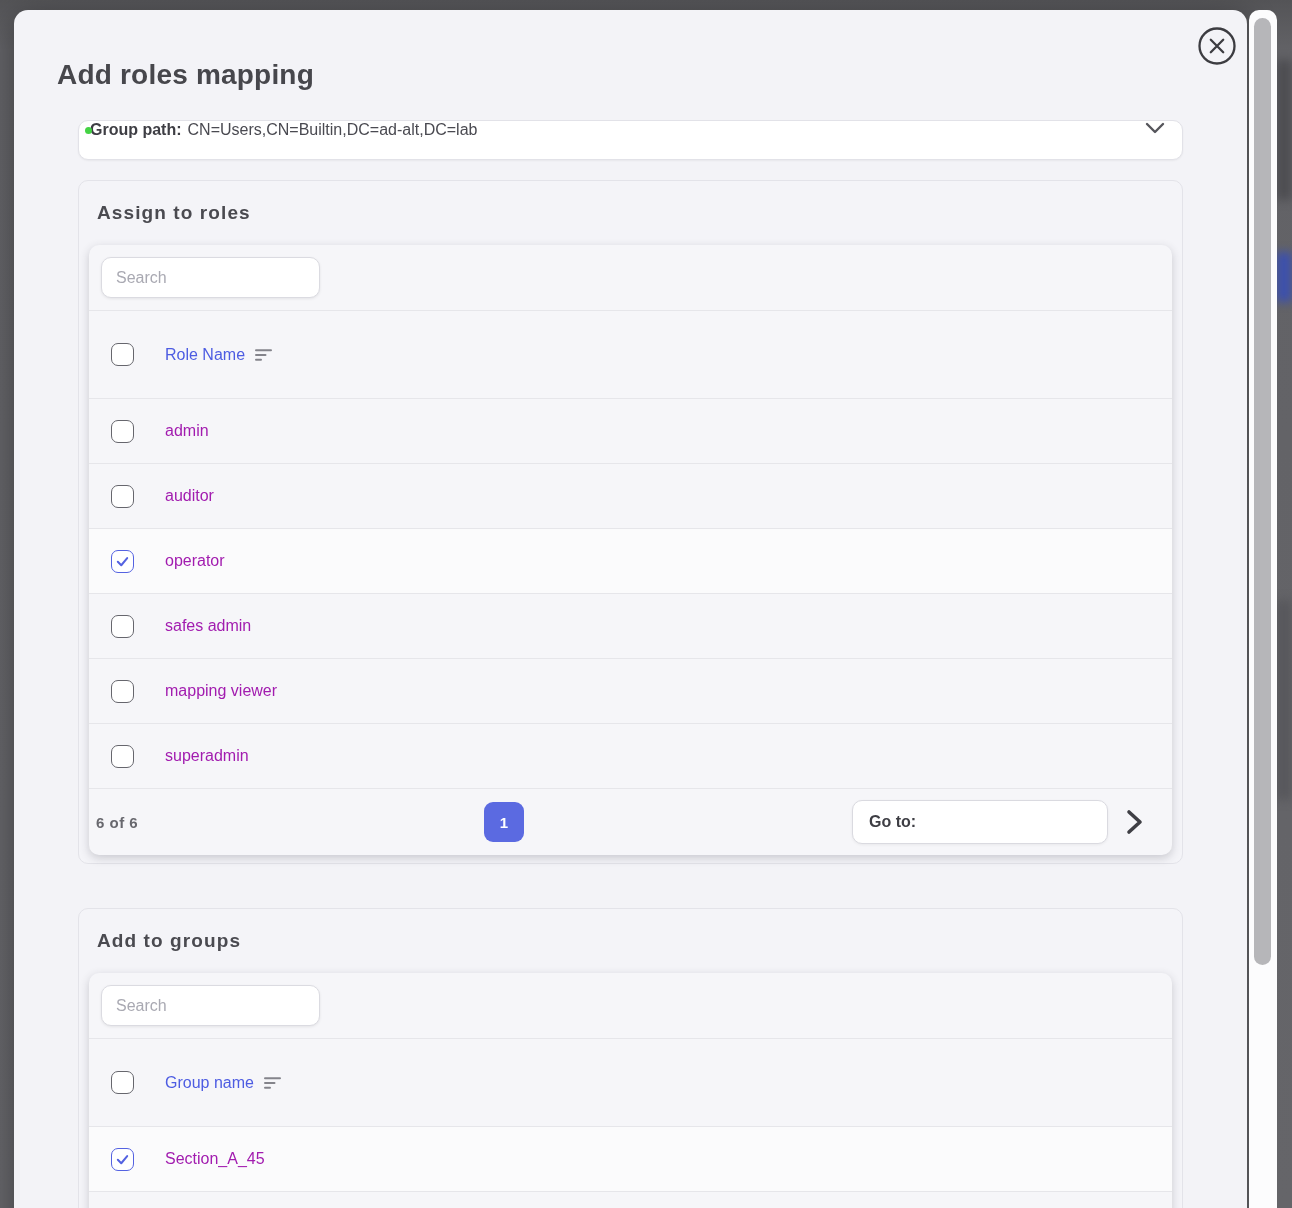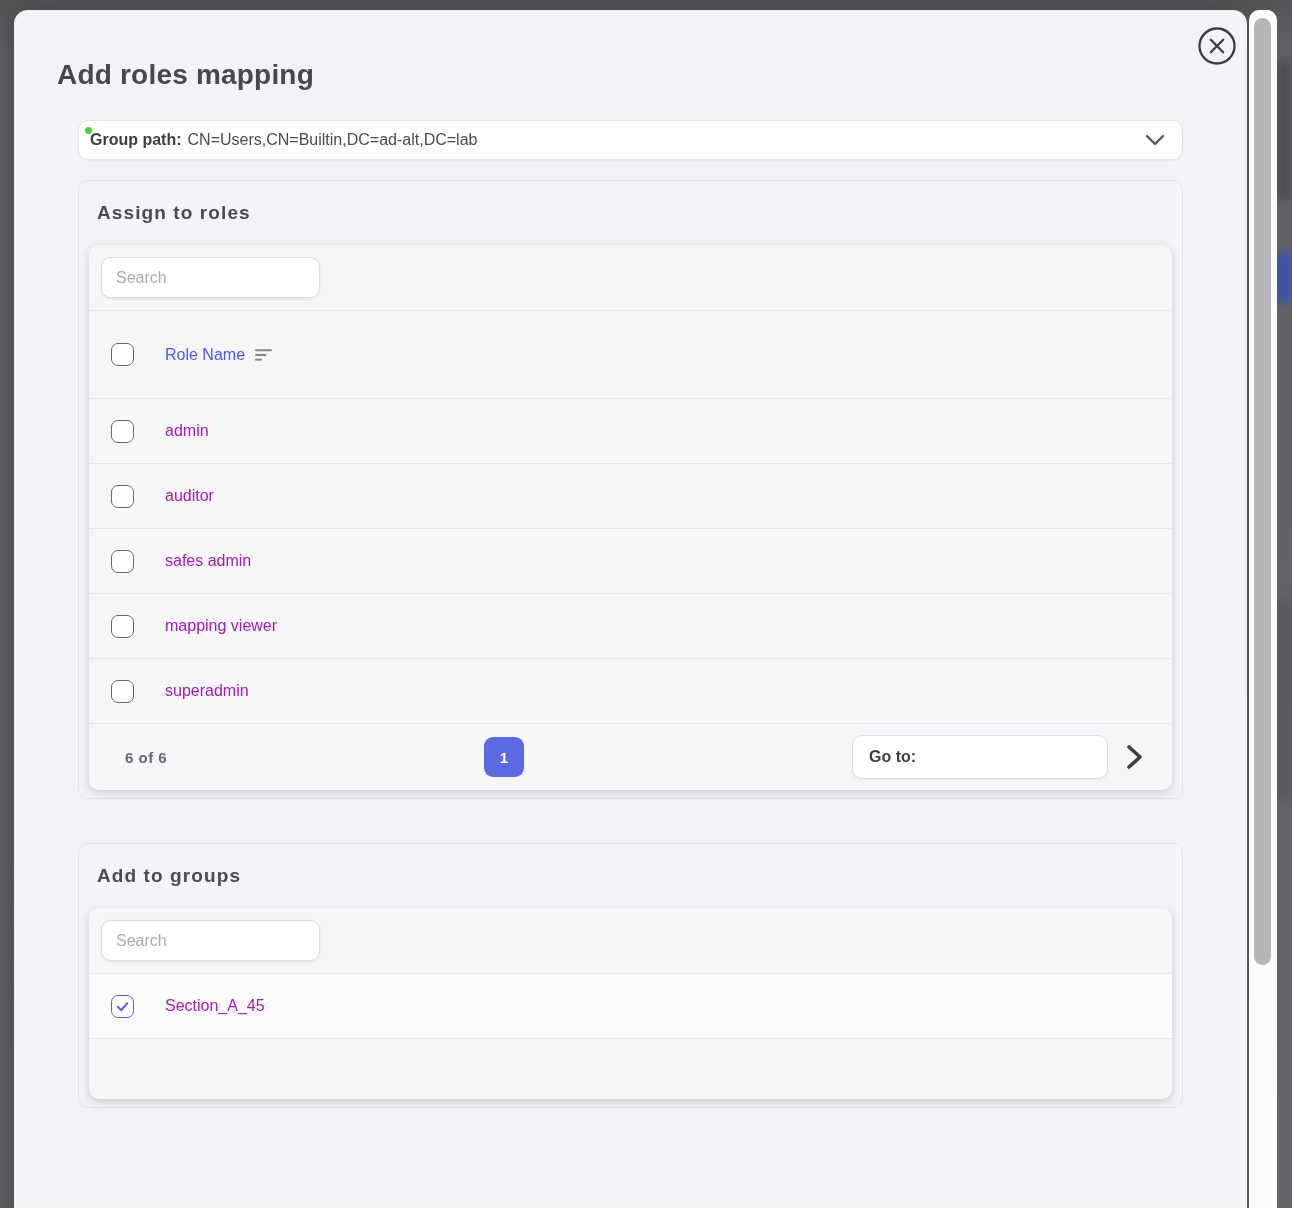--- a/index.html
+++ b/index.html
@@ -30,21 +30,21 @@
   }
 
   .modal-title {
     margin:50px 0 0 -21px; font-size:28px; line-height:30px;
     font-weight:700; color:#47474c; letter-spacing:.2px;
   }
 
   
   .select-box {
     margin-top:30px; height:40px; background:#ffffff; border:1px solid #e2e2e8;
-    border-radius:10px; display:flex; align-items:center; padding:0 16px 0 11px;
+    border-radius:10px; display:flex; align-items:flex-start; padding:0 16px 0 11px;
     position:relative; box-shadow:0 1px 2px rgba(0,0,0,.05); cursor:pointer;
   }
   .green-dot { position:absolute; left:6px; top:6px; width:7px; height:7px; border-radius:50%; background:#44d344; }
   .select-label { font-weight:700; color:#3e3e44; font-size:16px; margin-right:6px; white-space:pre; }
   .select-value { color:#4a4a51; font-size:16px; }
   .select-chevron { margin-left:auto; display:flex; }
 
   
   .section-card {
     margin-top:20px; border:1px solid #e3e3e9; border-radius:10px;
@@ -73,21 +73,21 @@
   .checkbox {
     width:23px; height:23px; border:1.5px solid #66666d; border-radius:7px; background:#fff;
     margin-left:22px; flex:none; display:flex; align-items:center; justify-content:center; cursor:pointer;
   }
   .checkbox.checked { border-color:#5462e1; }
 
   .header-label { margin-left:31px; font-size:16px; color:#4d5ce2; display:flex; align-items:center; gap:10px; cursor:pointer; }
   .row-label { margin-left:31px; font-size:16px; color:#a21caf; }
 
   .t-footer { height:66px; display:flex; align-items:center; position:relative; }
-  .range-text { margin-left:36px; font-size:15px; font-weight:700; color:#68686e; letter-spacing:.5px; }
+  .range-text { margin-left:7px; font-size:15px; font-weight:700; color:#68686e; letter-spacing:.5px; }
   .page-btn {
     position:absolute; left:395px; top:13px; width:40px; height:40px;
     background:#5b6ae1; color:#fff; border:none; border-radius:9px;
     font-size:15px; font-weight:700; display:flex; align-items:center; justify-content:center; cursor:pointer;
     font-family:"Liberation Sans", sans-serif;
   }
   .footer-right { margin-left:auto; display:flex; align-items:center; gap:16px; margin-right:26px;padding-left:45px; }
   .goto-box {
     width:256px; height:44px; background:#fff; border:1px solid #dadae0; border-radius:10px;
     display:flex; align-items:center; padding:0 16px; font-size:16px; font-weight:700; color:#3e3e44;
@@ -154,20 +154,28 @@
 
         <div id="roles-rows">
             <div class="t-row">
               <span class="checkbox"></span>
               <span class="row-label">admin</span>
             </div>
             <div class="t-row">
               <span class="checkbox"></span>
               <span class="row-label">auditor</span>
             </div>
+            <div class="t-row selected">
+              <span class="checkbox checked">
+                <svg viewBox="0 0 24 24" width="15" height="15">
+                  <path d="M4.5 12.5 L10 18 L19.5 6.5" fill="none" stroke="#5462e1" stroke-width="3.2" stroke-linecap="round" stroke-linejoin="round"></path>
+                </svg>
+              </span>
+              <span class="row-label">operator</span>
+            </div>
             <div class="t-row">
               <span class="checkbox"></span>
               <span class="row-label">safes admin</span>
             </div>
             <div class="t-row">
               <span class="checkbox"></span>
               <span class="row-label">mapping viewer</span>
             </div>
             <div class="t-row">
               <span class="checkbox"></span>
@@ -194,20 +202,29 @@
     </div>
 
     <div class="section-card groups">
       <div class="section-title">Add to groups</div>
       <div class="panel">
 
         <div class="search-wrap">
           <input class="search-input" type="text" placeholder="Search" style="">
         </div>
 
+        <div class="t-header">
+          <span class="checkbox"></span>
+          <span class="header-label">
+            <span>Group name</span>
+            <svg width="17" height="14" viewBox="0 0 17 14">
+              <path d="M1 2.2 H16 M1 7 H10.5 M1 11.8 H6" stroke="#84848b" stroke-width="2" stroke-linecap="round"></path>
+            </svg>
+          </span>
+        </div>
 
         <div id="groups-rows">
             <div class="t-row selected">
               <span class="checkbox checked">
                 <svg viewBox="0 0 24 24" width="15" height="15">
                   <path d="M4.5 12.5 L10 18 L19.5 6.5" fill="none" stroke="#5462e1" stroke-width="3.2" stroke-linecap="round" stroke-linejoin="round"></path>
                 </svg>
               </span>
               <span class="row-label">Section_A_45</span>
             </div>

